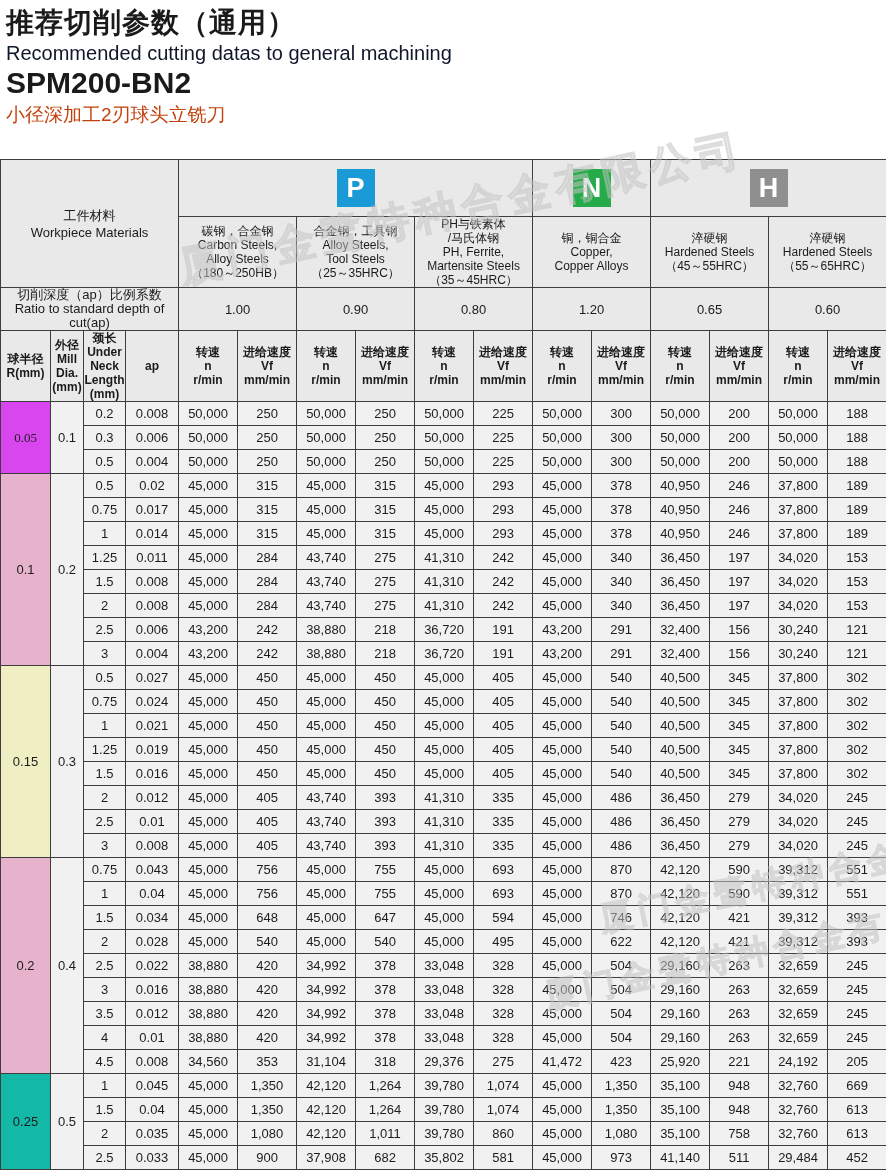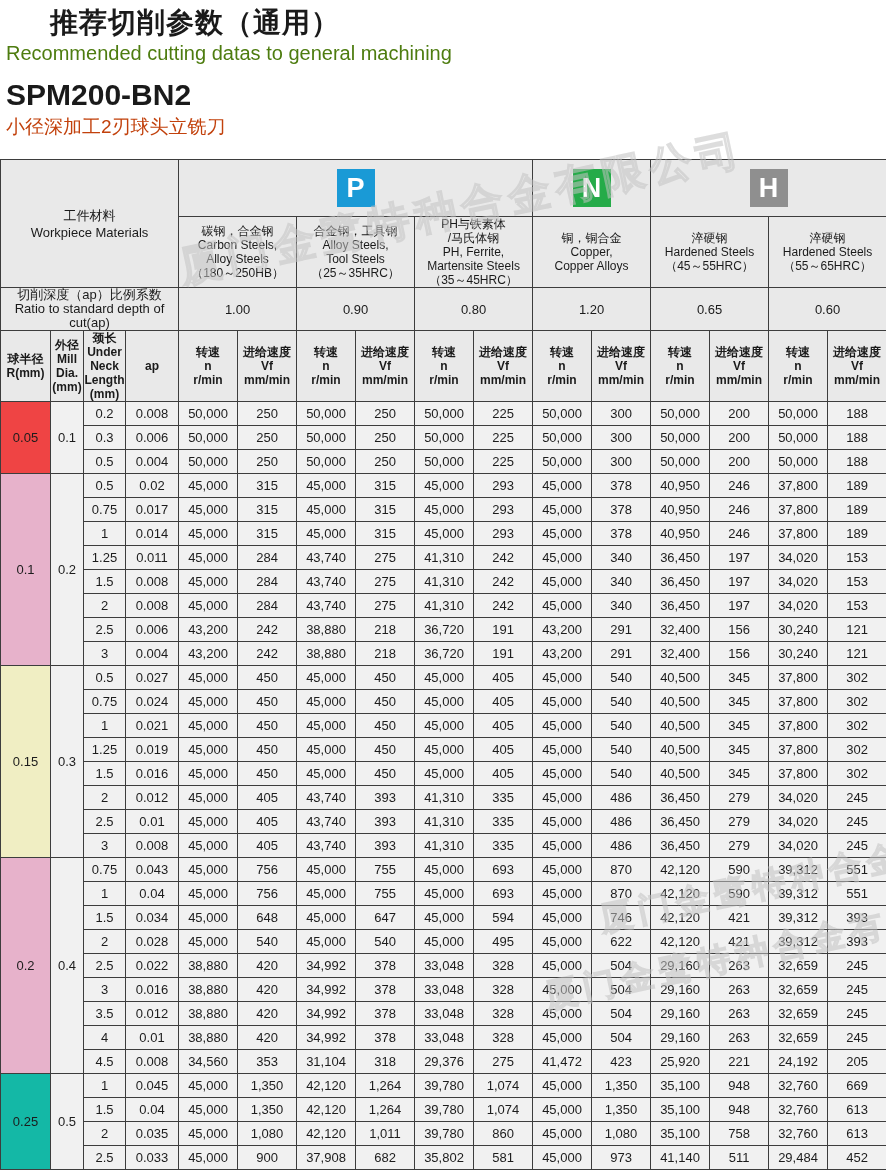--- a/index.html
+++ b/index.html
@@ -1,22 +1,22 @@
 <!DOCTYPE html>
 <html><head>
 <meta charset="utf-8">
 <style>
   html,body{margin:0;padding:0;background:#fff;}
   .page{position:relative;width:886px;height:1174px;overflow:hidden;background:#fff;
         font-family:"Liberation Sans",sans-serif;color:#1a1a1a;}
   
   .titleblock{padding:6px 8px 0 6px;height:159px;box-sizing:border-box;}
-  .t-zh{font-size:28px;font-weight:bold;letter-spacing:1px;line-height:34px;margin-left:44px;}
-  .t-en{font-size:20px;line-height:26px;color:#4d7c0f;}
-  .t-prod{font-size:30px;font-weight:bold;margin-top:12px;line-height:34px;}
+  .t-zh{font-size:28px;font-weight:bold;letter-spacing:1px;line-height:34px;}
+  .t-en{font-size:20px;line-height:26px;color:#0f172a;}
+  .t-prod{font-size:30px;font-weight:bold;line-height:34px;}
   .t-dzh{font-size:19px;color:#c2410c;line-height:26px;margin-top:2px;}
   .t-den{font-size:15px;color:#222;line-height:18px;}
   
   .wm{position:absolute;z-index:5;pointer-events:none;white-space:nowrap;
       color:transparent;-webkit-text-stroke:1.3px #c3c3c3;opacity:.55;
       font-weight:bold;letter-spacing:6px;}
   .wm1{left:180px;top:240px;font-size:42px;transform:rotate(-12deg);transform-origin:left center;}
   .wm2{left:600px;top:898px;font-size:33px;transform:rotate(-12deg);transform-origin:left center;}
   .wm3{left:545px;top:975px;font-size:33px;transform:rotate(-12deg);transform-origin:left center;}
   
@@ -213,21 +213,21 @@
           </th>
           <th class="colhead">
             <div>进给速度</div>
             <div>Vf</div>
             <div>mm/min</div>
           </th>
         </tr>
     </thead>
     <tbody id="tbody">
         <tr>
-          <td class="r-cell" rowspan="3" style="background: #ef4444;">0.05</td>
+          <td class="r-cell" rowspan="3" style="background: #d946ef; font-family: Liberation Serif, serif;">0.05</td>
           <td class="dia-cell" rowspan="3">0.1</td>
           <td class="neck-cell">0.2</td>
           <td class="ap-cell">0.008</td>
           <td class="speed-cell">50,000</td>
           <td class="feed-cell">250</td>
           <td class="speed-cell">50,000</td>
           <td class="feed-cell">250</td>
           <td class="speed-cell">50,000</td>
           <td class="feed-cell">225</td>
           <td class="speed-cell">50,000</td>

